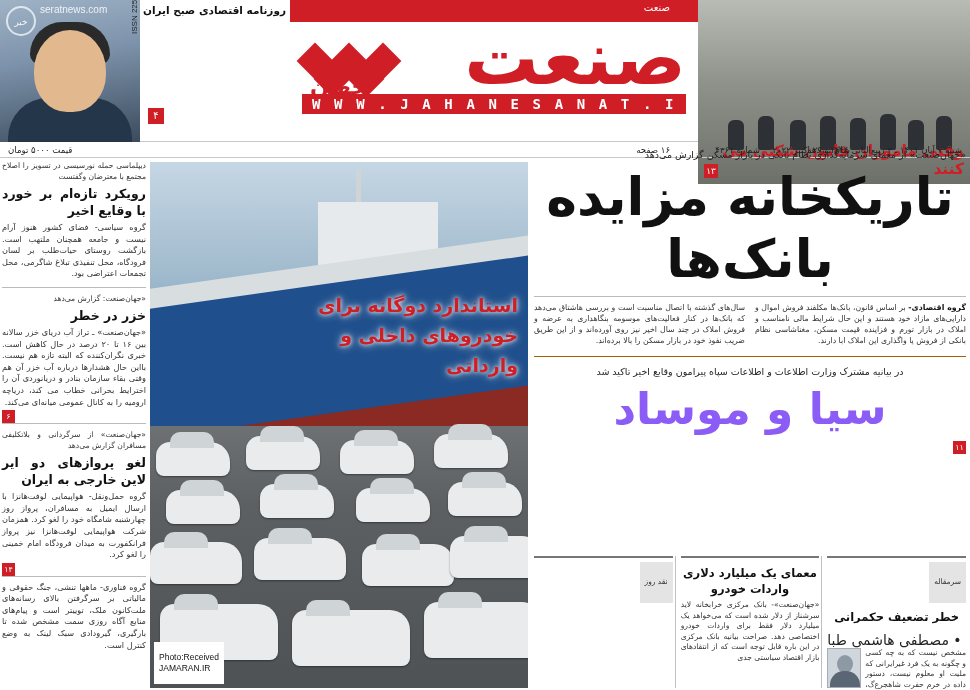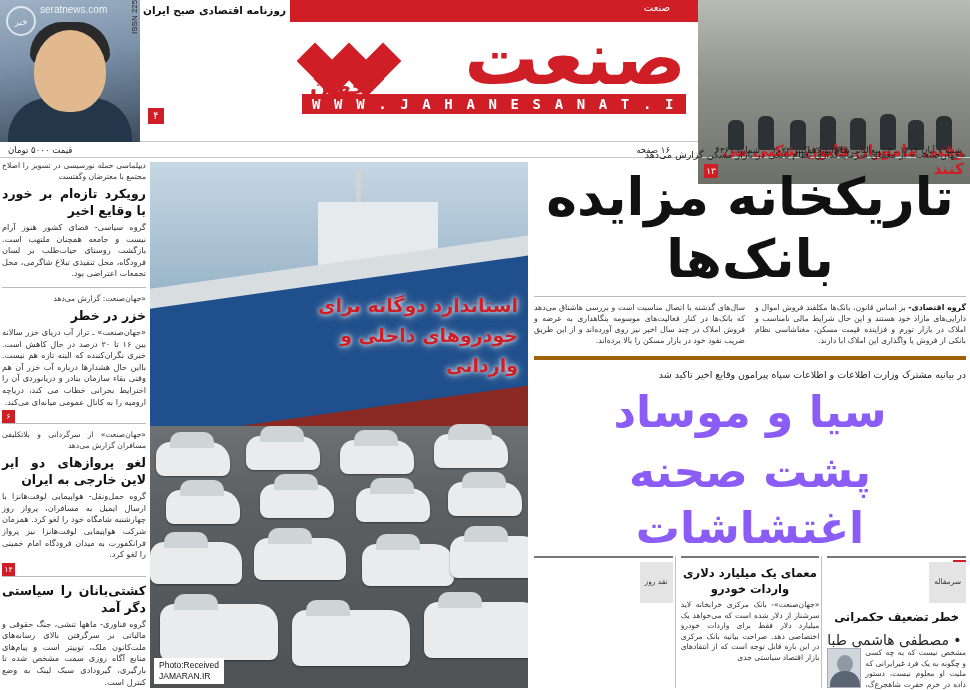--- a/index.html
+++ b/index.html
@@ -339,21 +339,21 @@
     width: 44px; height: 16px;
     background: #cfd4d7;
     border-radius: 10px 10px 0 0;
   }
   .photo-credit {
     position: absolute;
     bottom: 4px; left: 4px;
     background: #ffffff;
     color: #111;
     font-size: 8.5px;
-    padding: 2px 5px;
+    padding: 10px 5px;
     direction: ltr;
     font-family: "Liberation Sans", sans-serif;
     line-height: 11px;
   }
   .ship-cap-red {
     position: absolute;
     top: 128px; right: 10px;
     width: 250px;
     text-align: right;
     font-size: 19px;
@@ -406,23 +406,24 @@
     text-align: justify;
     border-top: 1px solid #bbb;
     padding-top: 5px;
   }
   .mr-cols > div { flex: 1; }
   .mr-lead { font-weight: bold; color: #111; }
 
   .mr-kicker2 {
     font-size: 9.5px;
     color: #222;
+    text-align: center;
     line-height: 14px;
     margin: 10px 0 2px 0;
-    border-top: 4px solid #a16207;
+    border-top: 1px solid #a16207;
     padding-top: 8px;
   }
   .mr-headline2 {
     font-size: 44px;
     font-weight: bold;
     color: #8b5cf6;
     line-height: 56px;
     text-align: center;
     margin: 0 0 4px 0;
   }
@@ -592,21 +593,20 @@
 
     <div class="lc-block">
       <div class="lc-kicker">«جهان‌صنعت» از سرگردانی و بلاتکلیفی مسافران گزارش می‌دهد</div>
       <div class="lc-head">لغو پروازهای دو ایر لاین خارجی به ایران</div>
       <div class="lc-body">گروه حمل‌ونقل- هواپیمایی لوفت‌هانزا با ارسال ایمیل به مسافران، پرواز روز چهارشنبه شامگاه خود را لغو کرد. همزمان شرکت هواپیمایی لوفت‌هانزا نیز پرواز فرانکفورت به میدان فرودگاه امام خمینی را لغو کرد.</div>
       <div class="lc-pgnum">۱۴</div>
     </div>
     <div class="lc-rule" style="clear:both;"></div>
 
     <div class="lc-block">
-      <div class="lc-head">کشتی‌بانان را سیاستی دگر آمد</div>
       <div class="lc-body">گروه فناوری- ماهها تنشی، جنگ حقوقی و مالیاتی بر سرگرفتن بالای رسانه‌های ملت‌کانون ملک، توییتر است و پیام‌های منابع آگاه روزی سمت مشخص شده تا بارگیری، گیرودادی سبک لینک به وضع کنترل است.</div>
 
     </div>
   </div>
 
   <div class="ship-photo">
     <div class="ship-mast"></div>
     <div class="ship-tower"></div>
     <div class="ship-deck"></div>
     <div class="ship-hull"></div>
@@ -646,21 +646,20 @@
         <span class="mr-lead">گروه اقتصادی-</span>
         <span>بر اساس قانون، بانک‌ها مکلفند فروش اموال و دارایی‌های مازاد خود هستند و این حال شرایط مالی نامناسب و املاک در بازار تورم و فزاینده قیمت مسکن، مغناشاسی نظام بانکی از فروش یا واگذاری این املاک ابا دارند.</span>
       </div>
       <div>
         <span>سال‌های گذشته با اتصال مناسبت است و بررسی هاشتاق می‌دهد که بانک‌ها در کنار فعالیت‌های موسومه بنگاهداری به عرضه و فروش املاک در چند سال اخیر نیز روی آورده‌اند و از این طریق ضریب نفوذ خود در بازار مسکن را بالا برده‌اند.</span>
       </div>
     </div>
 
     <div class="mr-kicker2">در بیانیه مشترک وزارت اطلاعات و اطلاعات سپاه پیرامون وقایع اخیر تاکید شد</div>
     <div class="mr-headline2">سیا و موساد</div>
-    <div class="mr-headline2">پشت صحنه اغتشاشات</div>
     <div class="mr-pagenum">۱۱</div>
   </div>
 
   <div class="bottom-row">
 
     <div class="bbox">
       <span class="tag">سرمقاله</span>
       <h3>خطر تضعیف حکمرانی</h3>
       <div class="author">• مصطفی هاشمی طبا</div>
       <div class="mini-avatar"></div>

